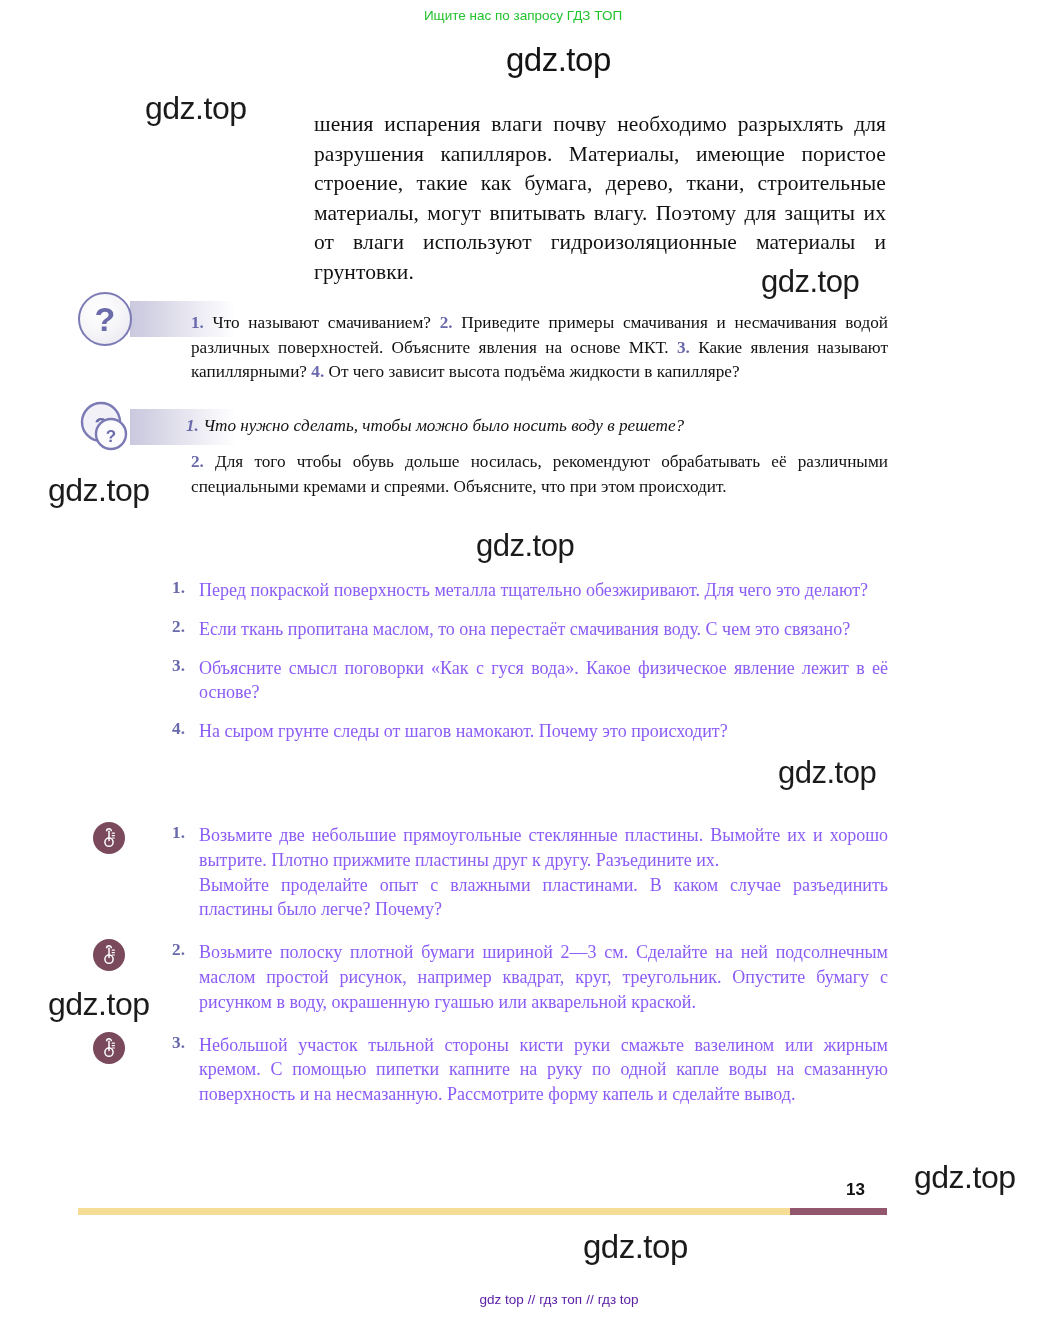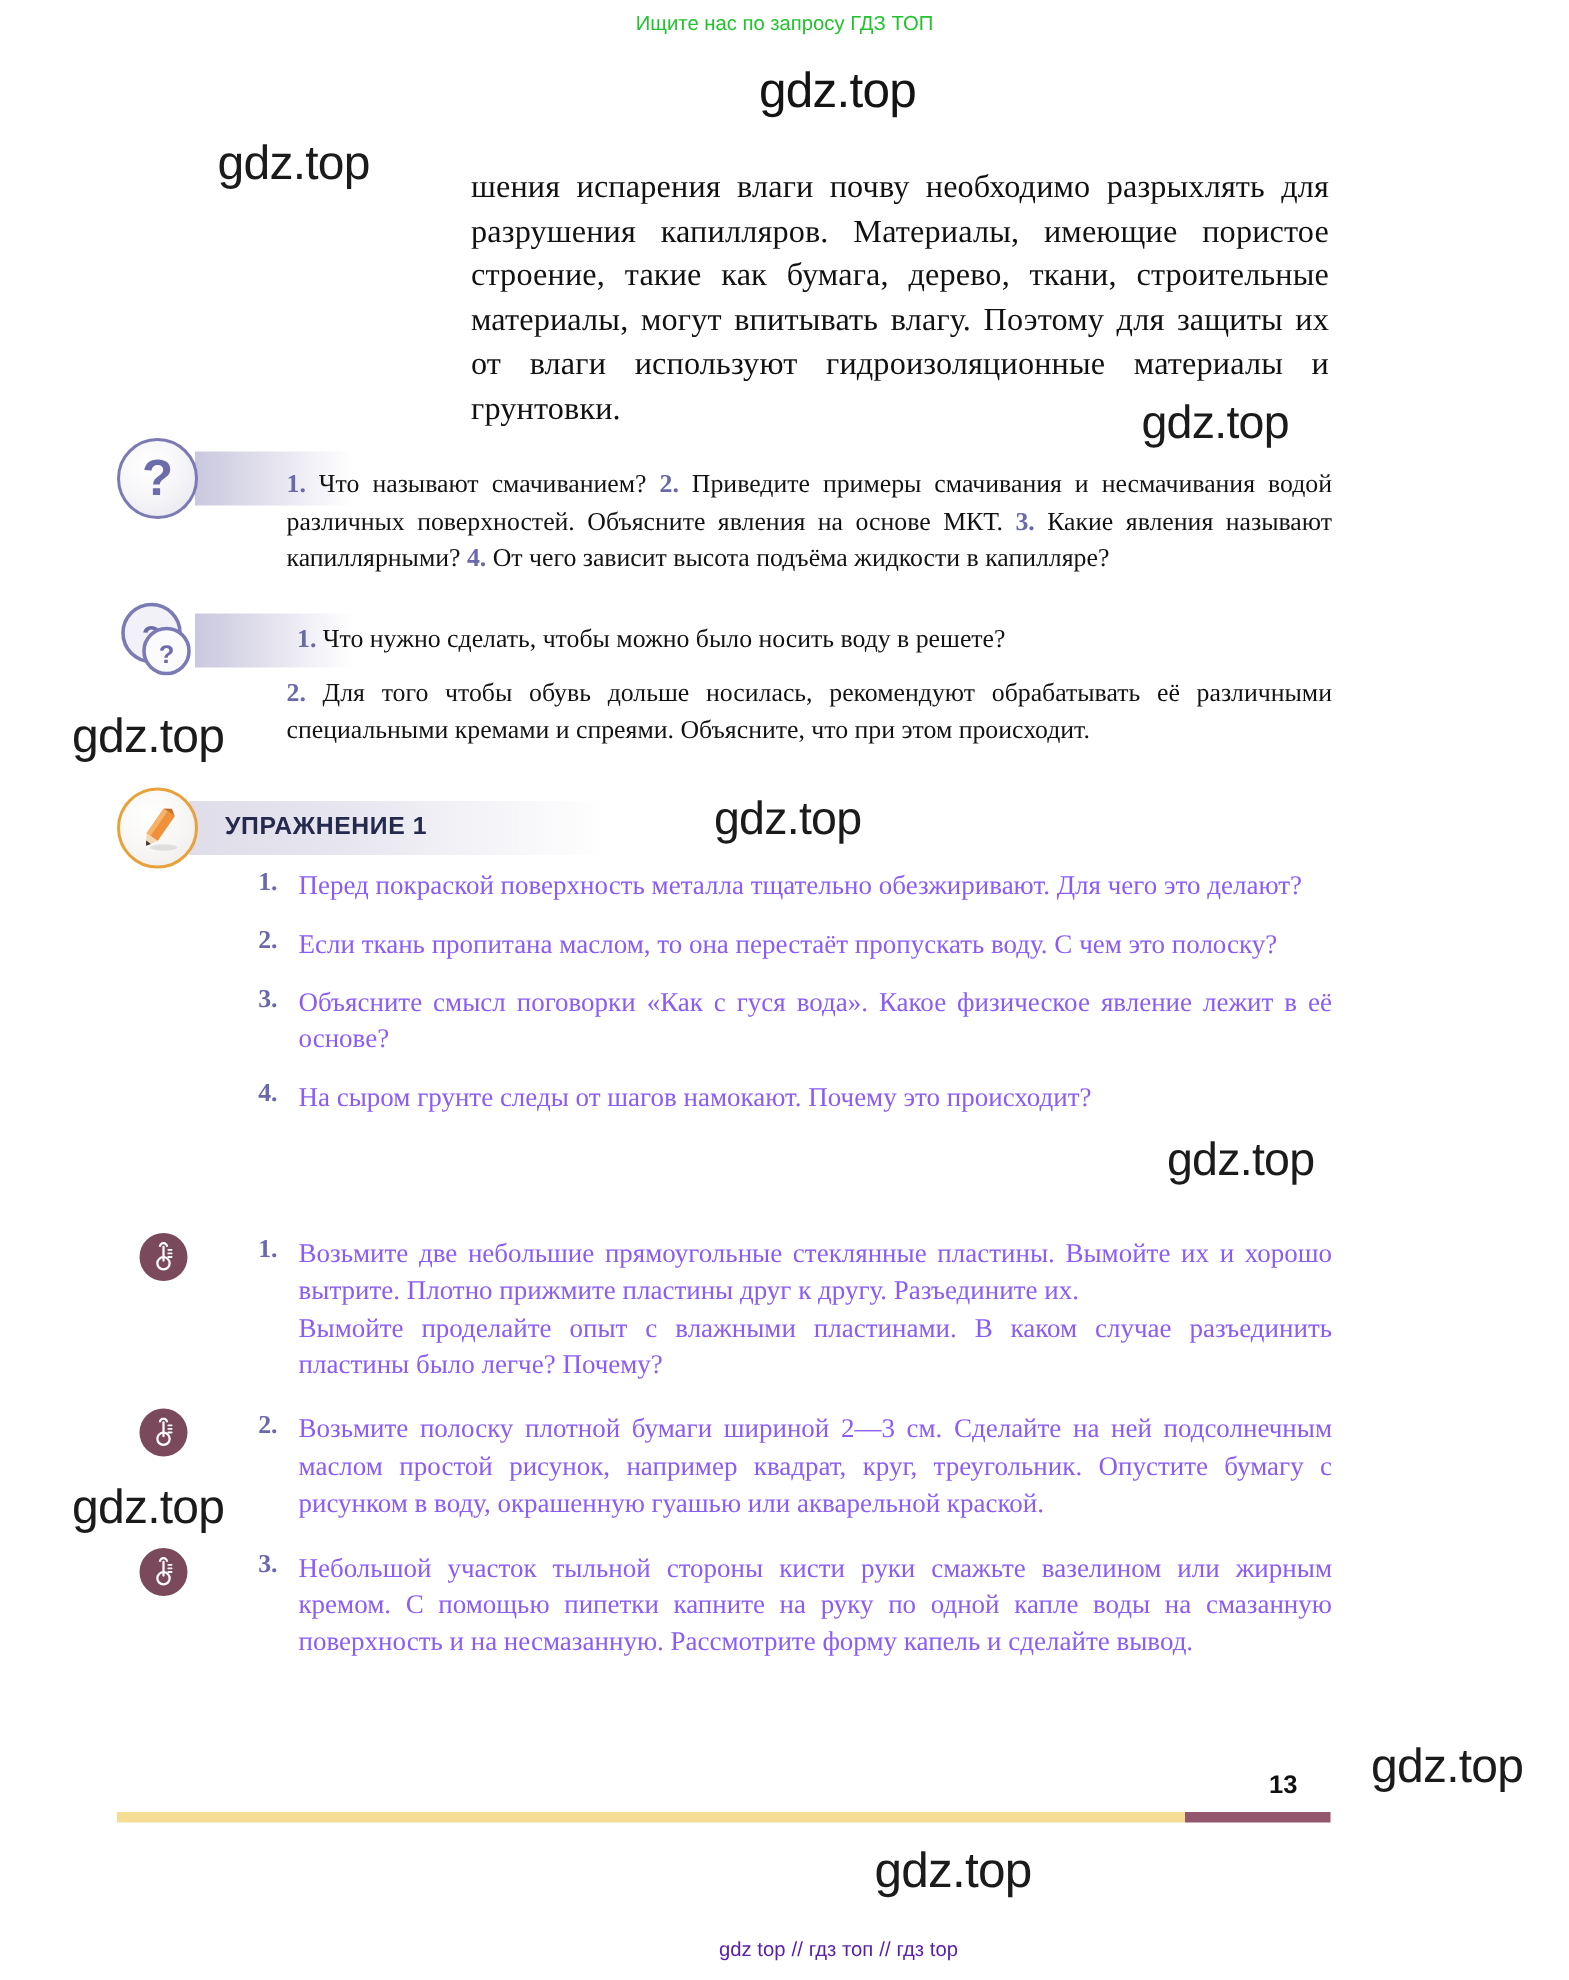--- a/index.html
+++ b/index.html
@@ -171,56 +171,40 @@
       <div class="fade-bar" style="left:52px;top:9px;width:106px;"></div>
       <div class="icon-circle" style="background:none;border:none;">
         <svg width="54" height="54" viewBox="0 0 54 54">
           <circle cx="23" cy="22" r="19" fill="#f2f1f7" stroke="#7b7ab5" stroke-width="2.4"></circle>
           <text x="23" y="32" font-family="Liberation Sans, sans-serif" font-size="21" font-weight="bold" fill="#6d6cab" text-anchor="middle">?</text>
           <circle cx="33" cy="34" r="15" fill="#fbfbfd" stroke="#7b7ab5" stroke-width="2.4"></circle>
           <text x="33" y="42" font-family="Liberation Sans, sans-serif" font-size="17" font-weight="bold" fill="#6d6cab" text-anchor="middle">?</text>
         </svg>
       </div>
     </div>
-    <div class="qtext" style="left:120px;top:14px;width:697px;">
+    <div class="qtext" style="left:108px;top:14px;width:697px;font-style:italic;">
       <span class="num">1.</span><span> Что нужно сделать, чтобы можно было носить воду в решете?</span>
     </div>
     <div class="qtext" style="left:113px;top:50px;width:697px;">
       <span class="num">2.</span><span> Для того чтобы обувь дольше носилась, рекомендуют обрабатывать её различными специальными кремами и спреями. Объясните, что при этом происходит.</span>
     </div>
   </div>
 
-  <div class="sec-head" style="left:78px;top:534px;width:400px;">
-    <div class="sec-bar"></div>
-    <div class="sec-title">УПРАЖНЕНИЕ  1</div>
-    <div class="sec-icon pencil">
-      <svg width="36" height="36" viewBox="0 0 36 36">
-        <g transform="rotate(35 18 18)">
-          <rect x="14" y="5" width="9" height="20" fill="#f0903a"></rect>
-          <rect x="14" y="5" width="3.2" height="20" fill="#f7b36a"></rect>
-          <polygon points="14,25 23,25 18.5,32" fill="#f2d9b6"></polygon>
-          <polygon points="16.5,29.2 20.5,29.2 18.5,32" fill="#3b3b3b"></polygon>
-          <polygon points="14,5 23,5 18.5,2" fill="#c96f25"></polygon>
-        </g>
-        <ellipse cx="22" cy="31" rx="9" ry="2.2" fill="#cccccc" opacity="0.55"></ellipse>
-      </svg>
-    </div>
-  </div>
 
   <div class="list" style="left:155px;top:578px;width:733px;">
     <div class="li">
       <div class="li-num">1.</div>
       <div class="li-txt">
           <p>Перед покраской поверхность металла тщательно обезжиривают. Для чего это делают?</p>
         </div>
     </div>
     <div class="li">
       <div class="li-num">2.</div>
       <div class="li-txt">
-          <p>Если ткань пропитана маслом, то она перестаёт пропускать воду. С чем это полоску?</p>
+          <p>Если ткань пропитана маслом, то она перестаёт смачивания воду. С чем это связано?</p>
         </div>
     </div>
     <div class="li">
       <div class="li-num">3.</div>
       <div class="li-txt">
           <p>Объясните смысл поговорки «Как с гуся вода». Какое физическое явление лежит в её основе?</p>
         </div>
     </div>
     <div class="li">
       <div class="li-num">4.</div>

